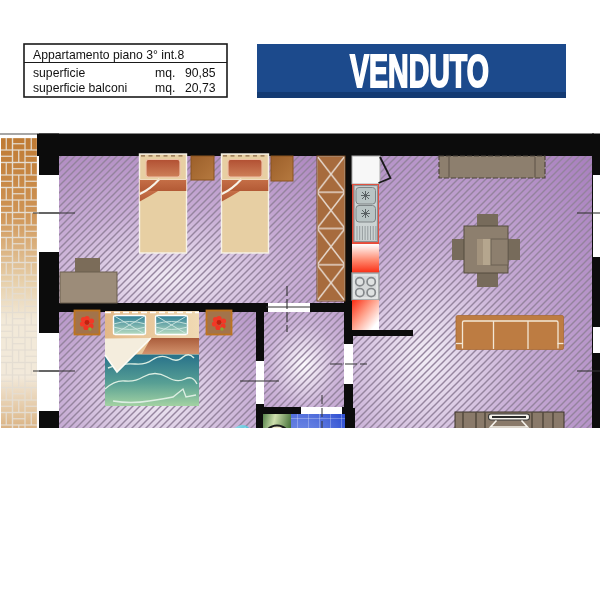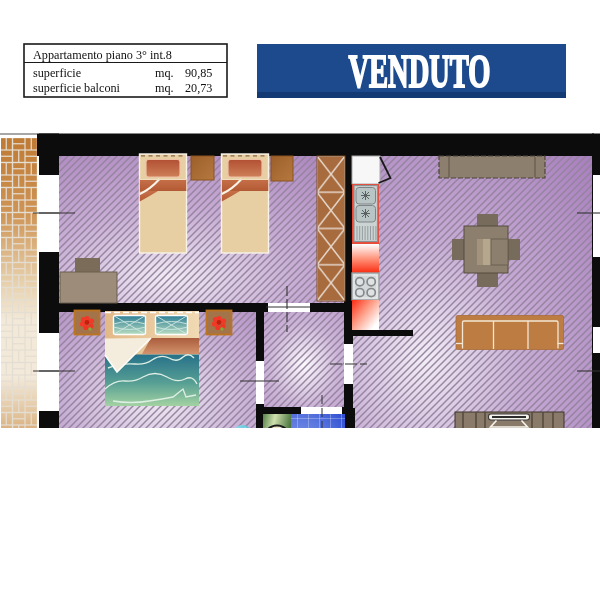--- a/index.html
+++ b/index.html
@@ -1,17 +1,17 @@
 <!DOCTYPE html>
 <html><head>
 <meta charset="utf-8">
 <style>
   html,body{margin:0;padding:0;background:#ffffff;}
   .page{position:relative;width:600px;height:428px;background:#fff;overflow:hidden;
-        font-family:Liberation Serif, serif;}
+        font-family:Liberation Sans, sans-serif;}
 </style>
 </head>
 <body>
 <div class="page">
 <svg width="600" height="600" viewBox="0 0 600 600">
 <defs>
 
   <pattern id="hatch" width="7" height="7" patternUnits="userSpaceOnUse">
     <g stroke="#93829c" stroke-width="1.5" opacity="0.95">
       <line x1="-1" y1="8" x2="8" y2="-1"></line>

